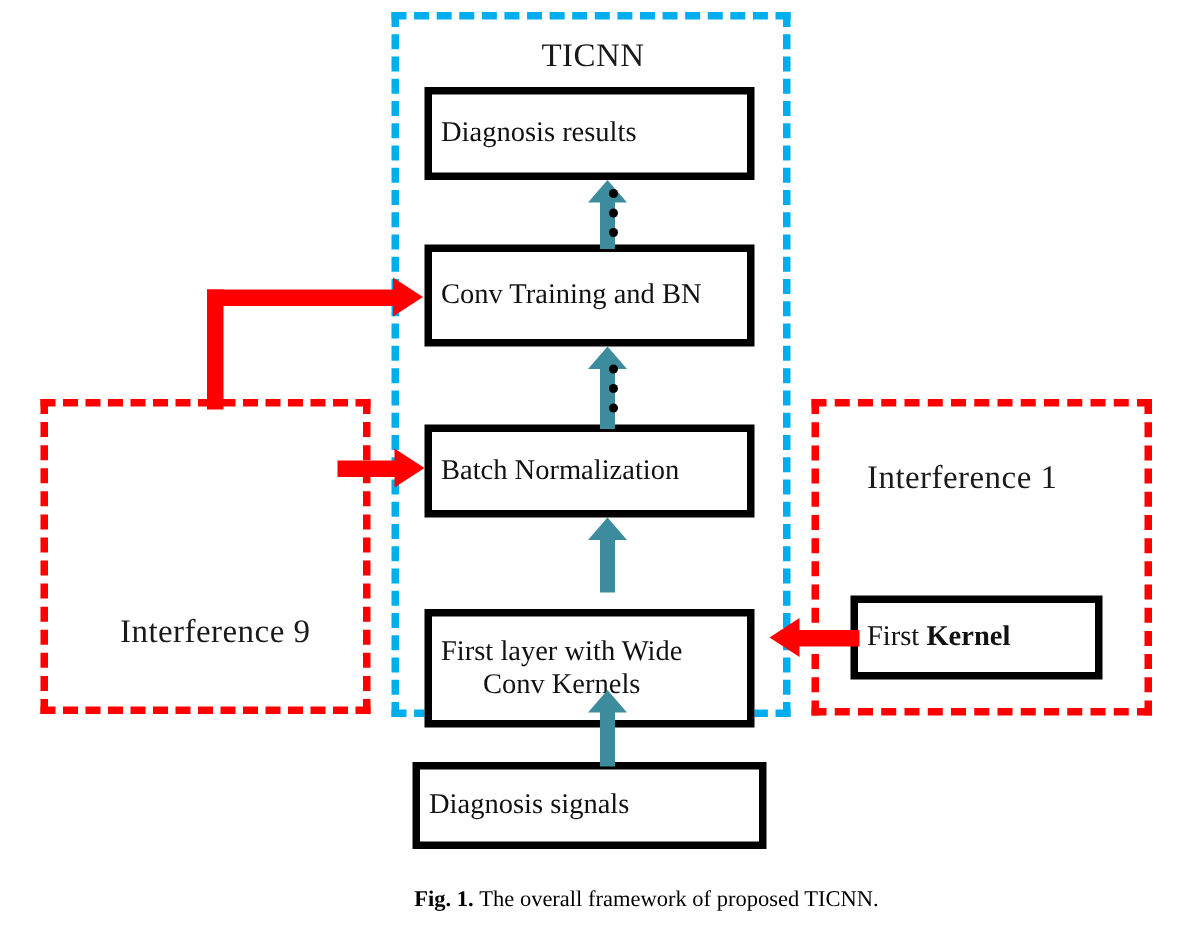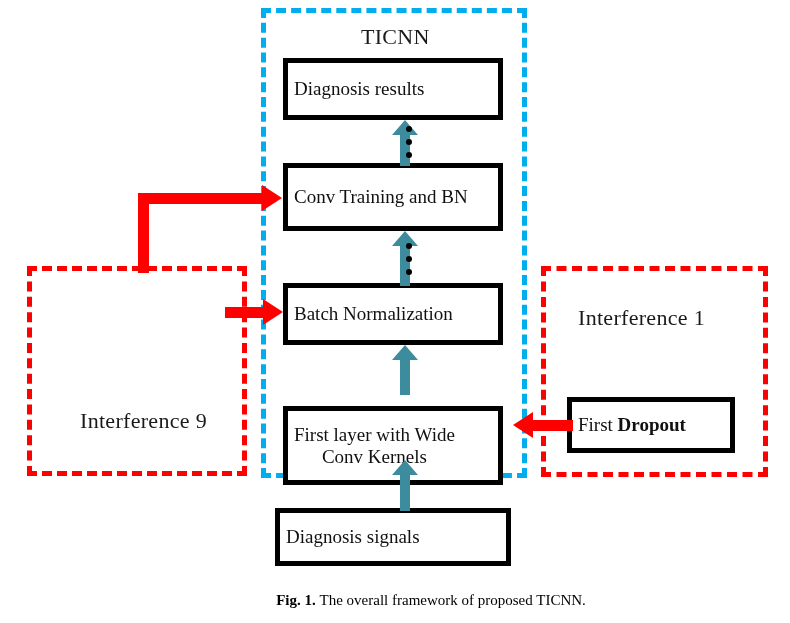--- a/index.html
+++ b/index.html
@@ -147,21 +147,21 @@
       <span class="l2">Conv Kernels</span>
     </span>
   </div>
 
   <div class="box" id="box-training">
     <span>Diagnosis signals</span>
   </div>
 
 
   <div class="box" id="box-kerneldropout">
-    <span><span>First </span><span class="bold">Dropout</span></span>
+    <span><span>First </span><span class="bold">Kernel</span></span>
   </div>
 
   <div class="arrow-up" id="arr-1">
     <div class="head"></div>
     <div class="shaft"></div>
   </div>
   <div class="arrow-up" id="arr-2">
     <div class="head"></div>
     <div class="shaft"></div>
   </div>

